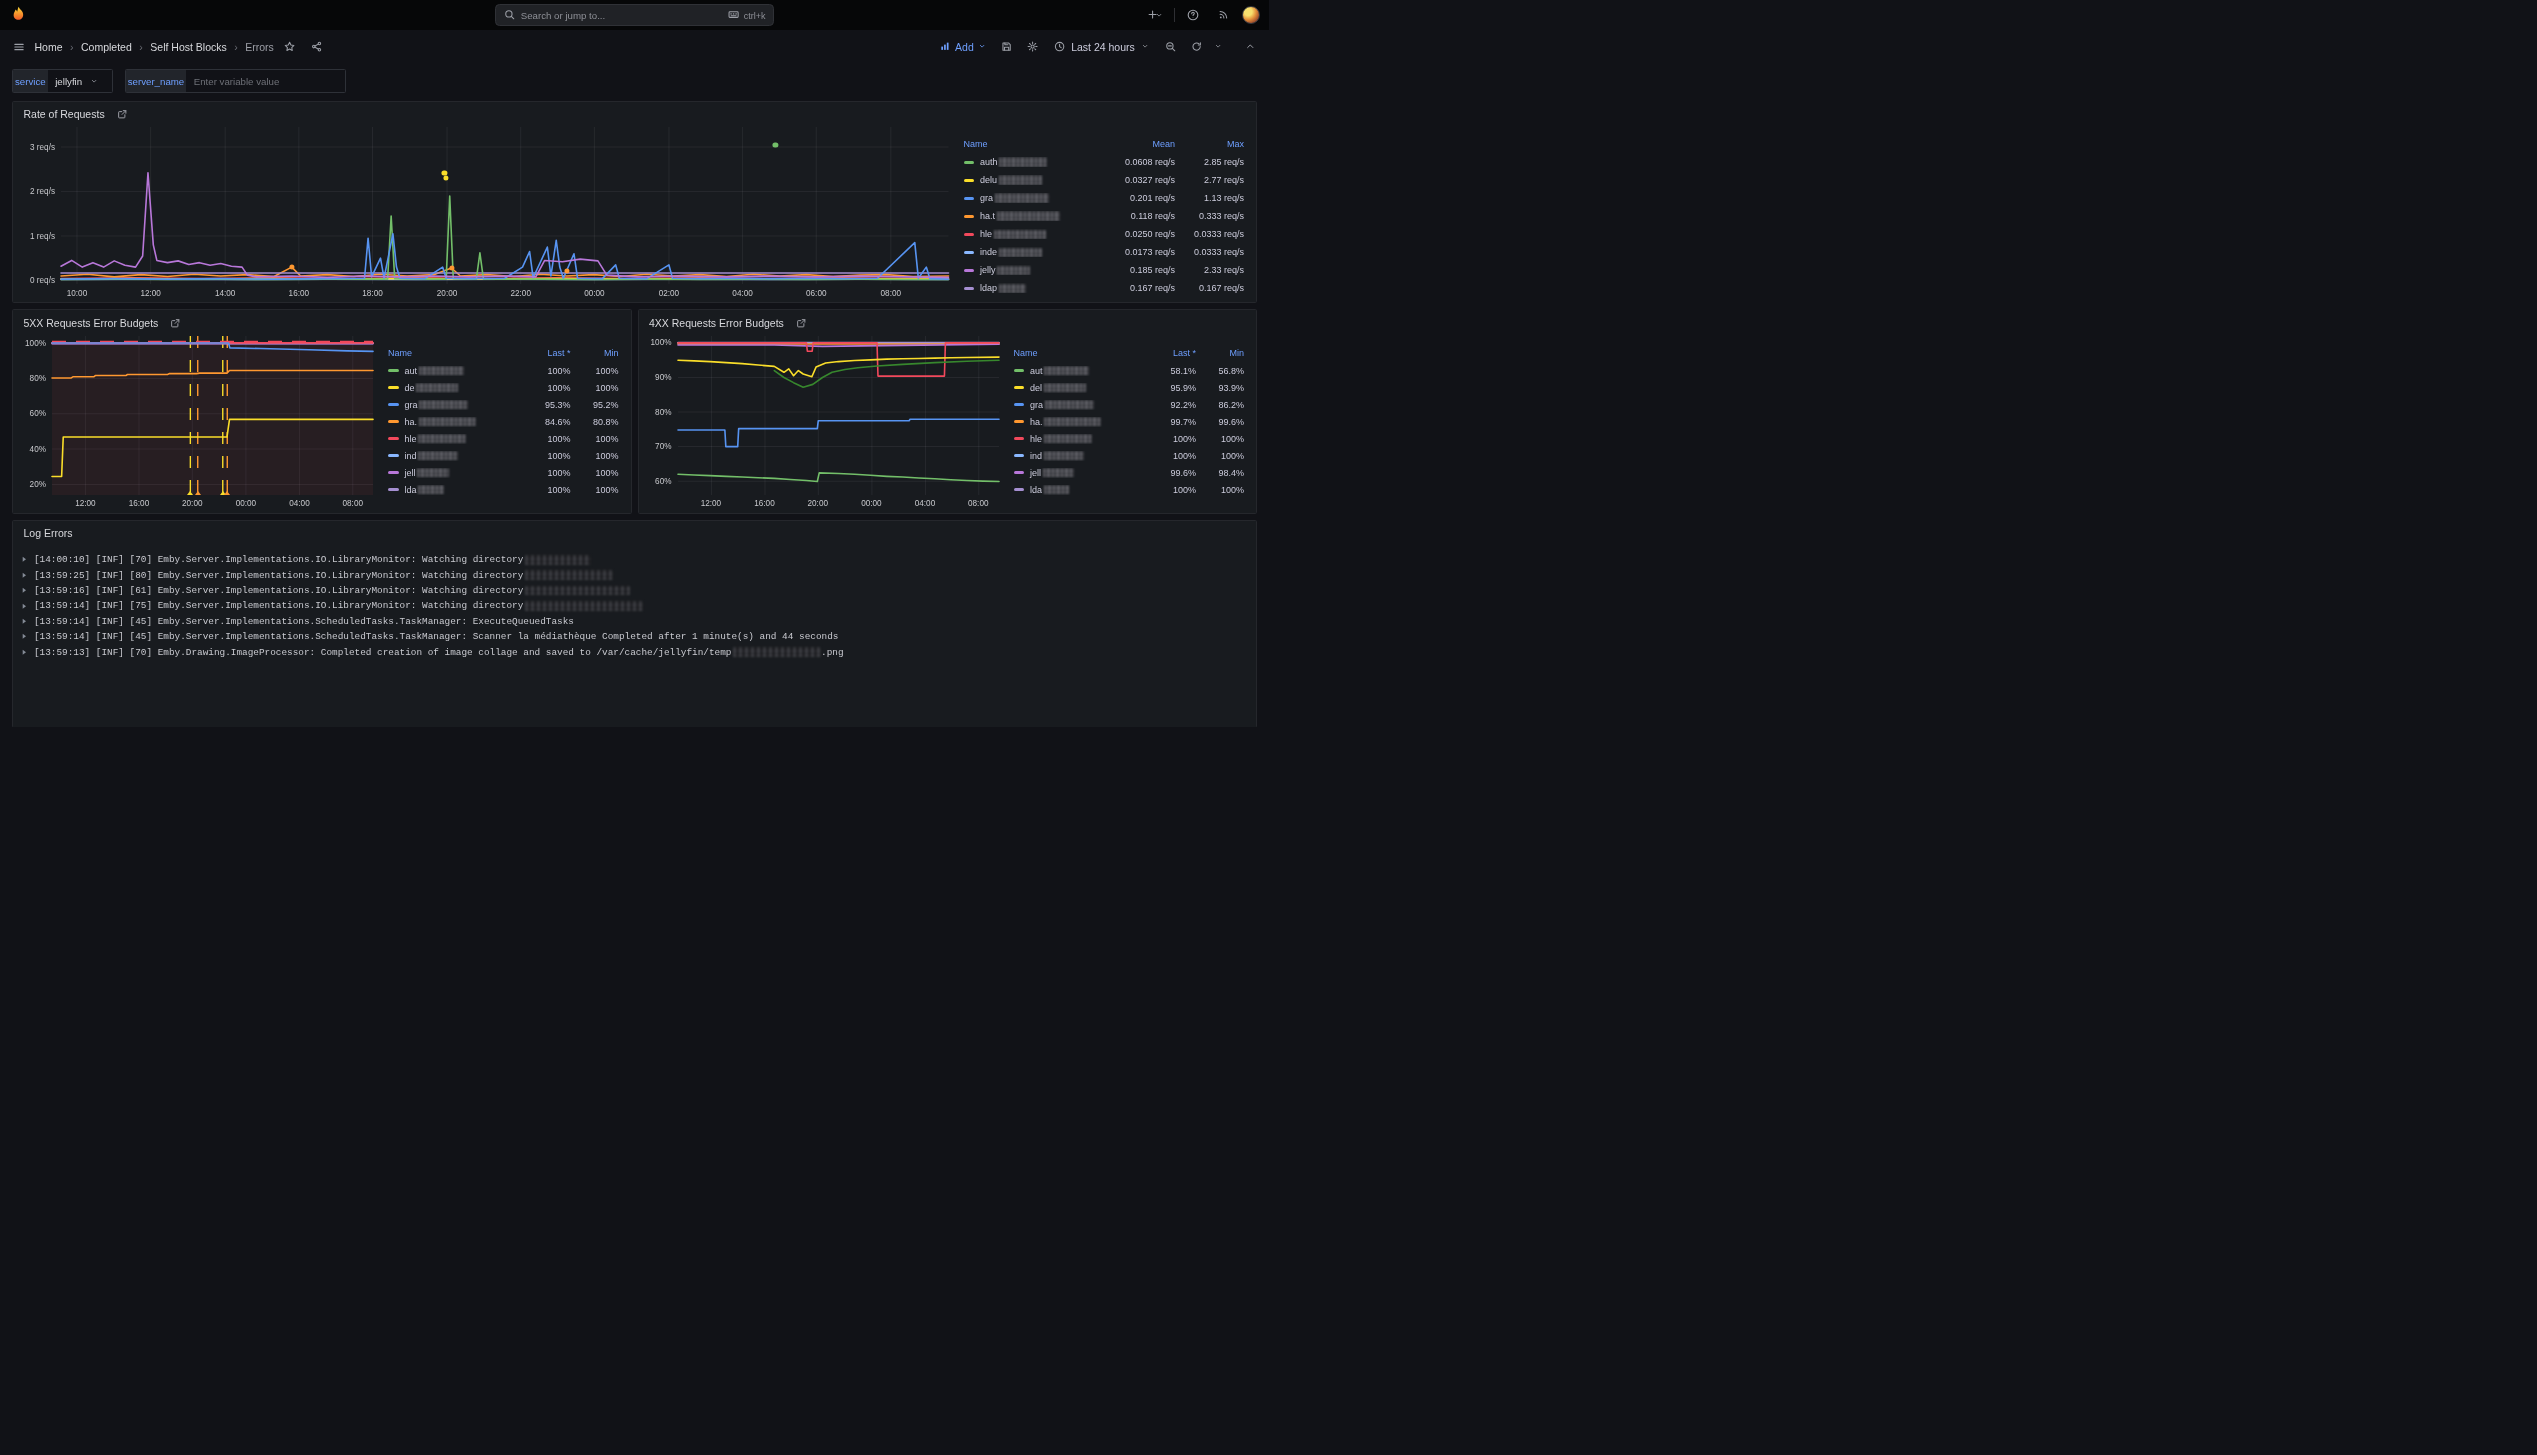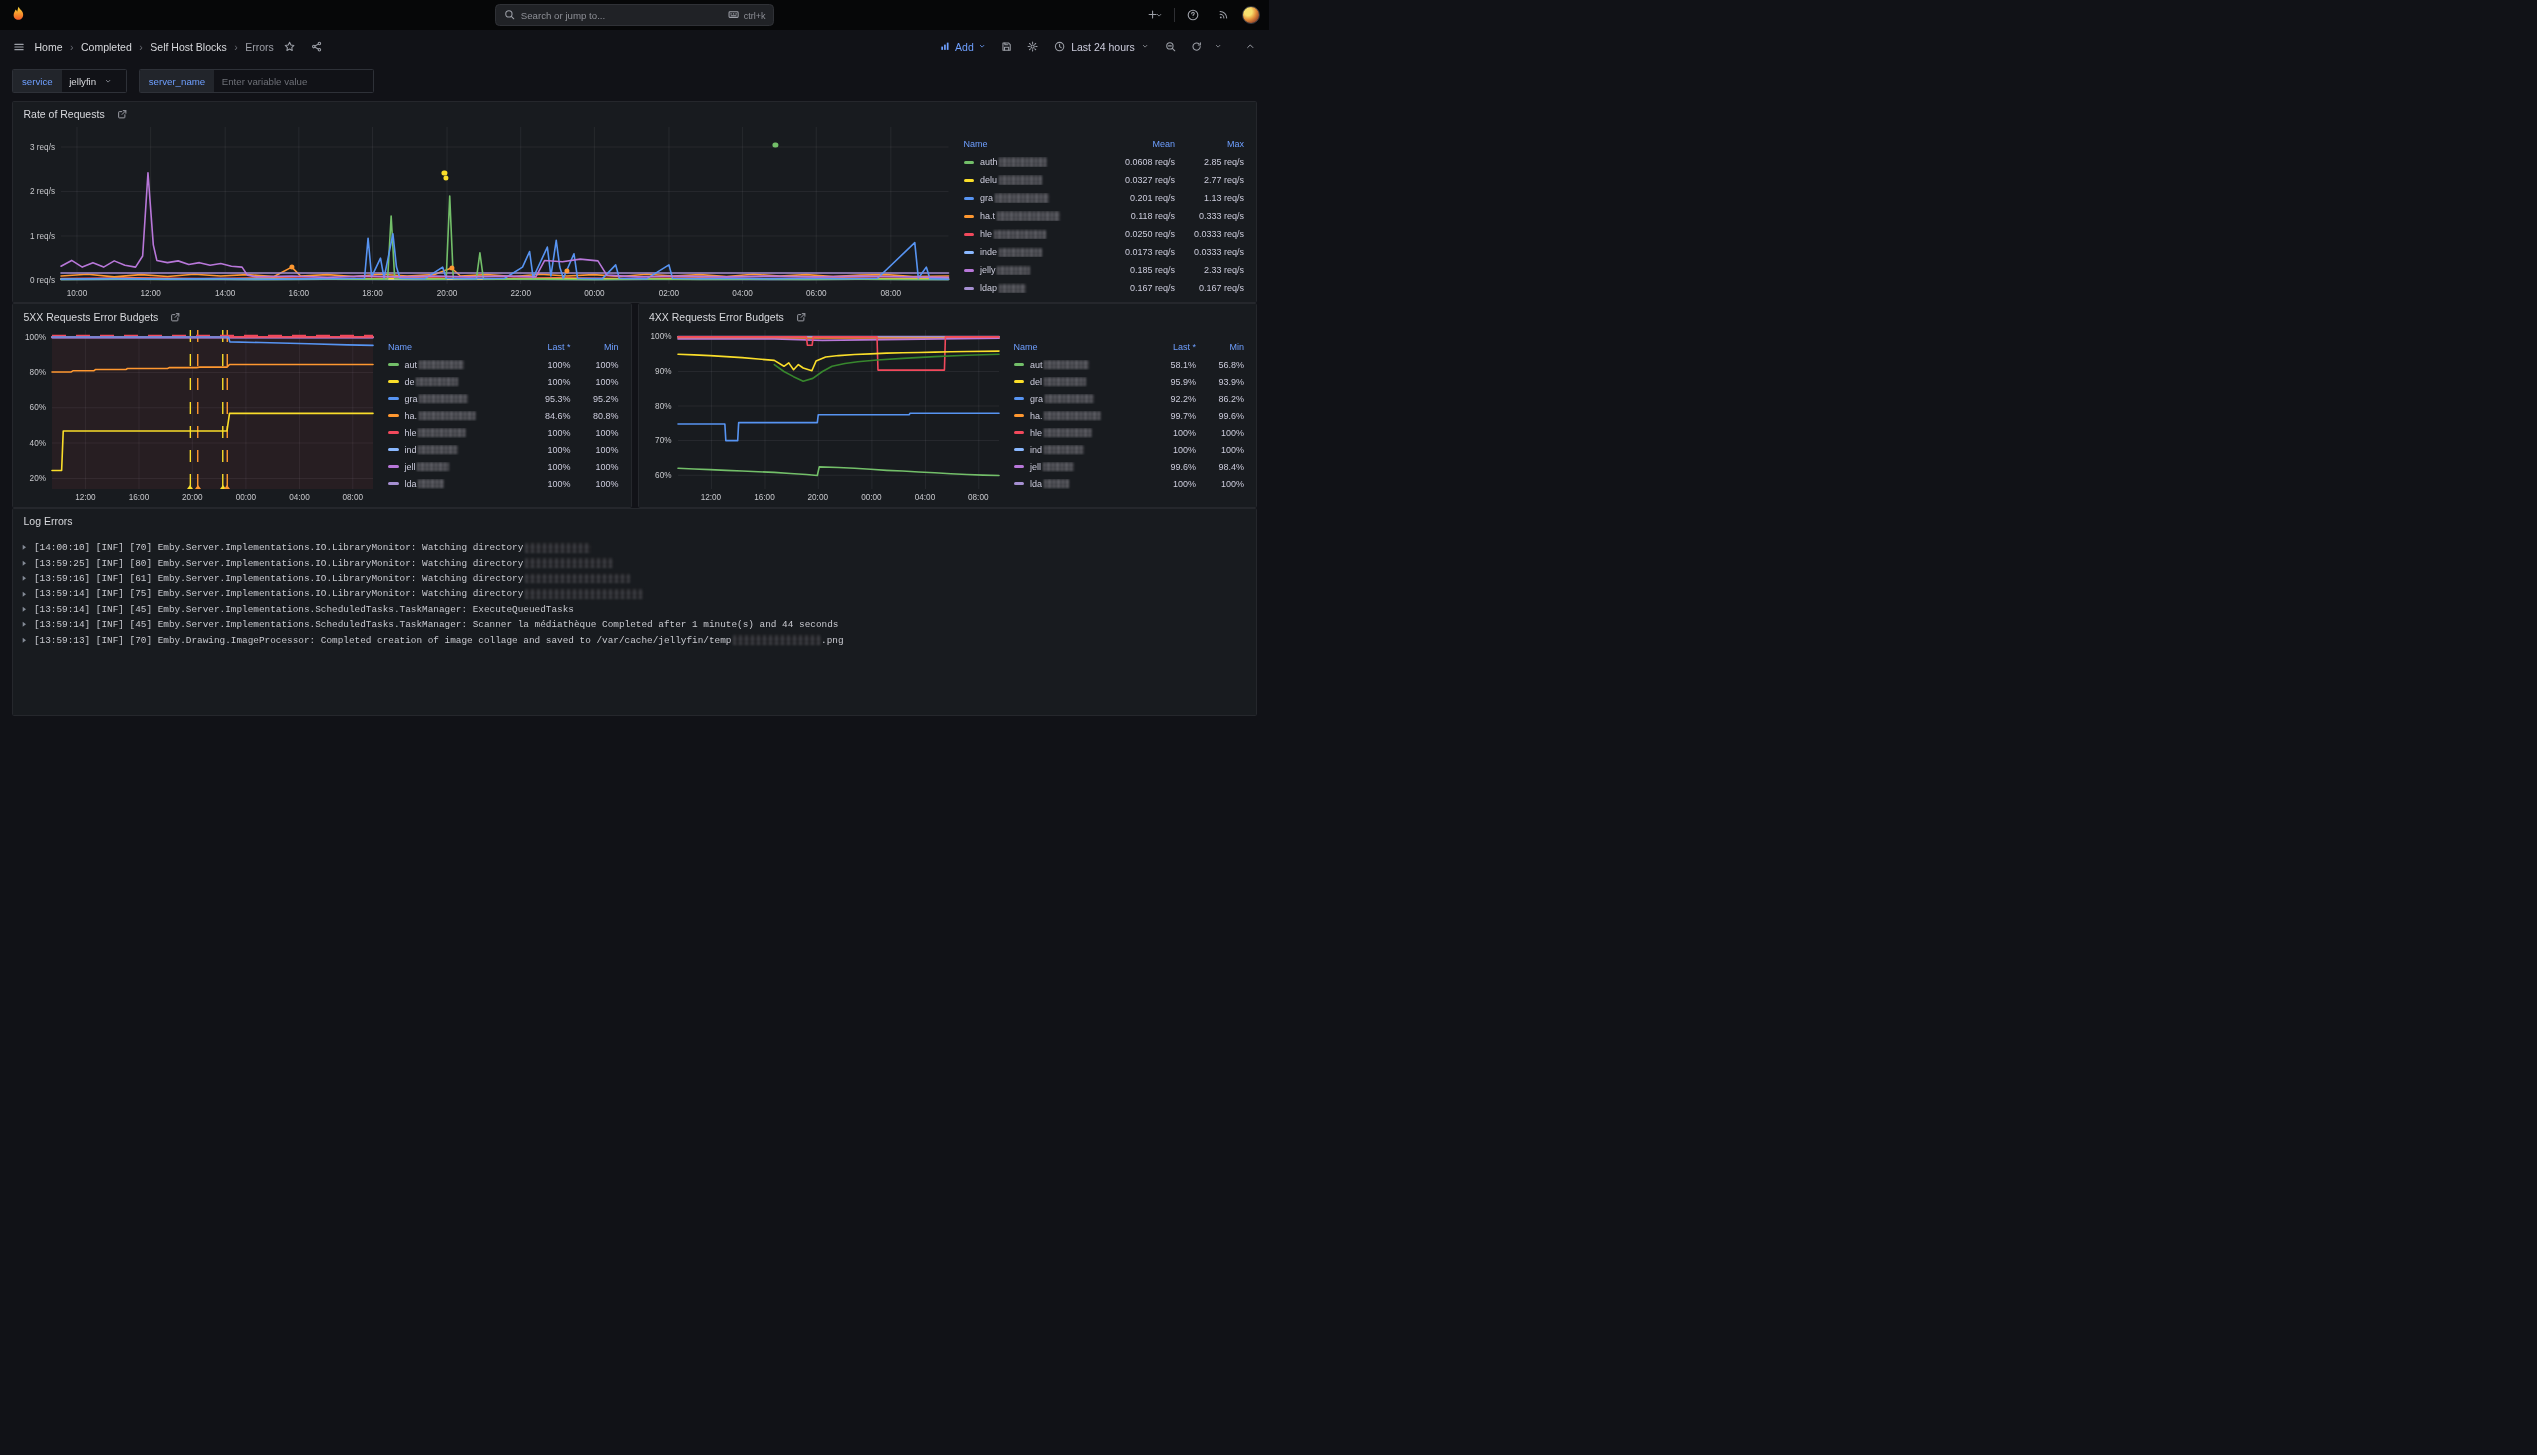--- a/index.html
+++ b/index.html
@@ -37,27 +37,27 @@
   .crumb:last-of-type { color:#9d9fa7; }
   .tb-actions { margin-left:auto; display:flex; align-items:flex-start; gap:3px; }
   .add-btn { display:flex; align-items:center; gap:4.5px; color:#6e9fff; font-weight:500; font-size:10.5px; padding:0 6px; height:22.5px; cursor:pointer; }
   .add-btn .icon { color:#6e9fff; }
   .time-btn { display:flex; align-items:center; gap:6px; color:#ccccdc; font-weight:500; font-size:10.5px; padding:0 7.5px; height:22.5px; cursor:pointer; }
   .kiosk { margin-left:10.5px; }
 
   
   .vars { display:flex; align-items:center; gap:12px; padding:6px 12px 7.5px; }
   .var-group { display:flex; align-items:stretch; height:24px; border:0.7px solid #2e3138; border-radius:1.5px; overflow:hidden; }
-  .var-label { display:flex; align-items:center; padding:0 9px; background:#22252b; color:#6e9fff; font-size:9.7px; cursor:default; }
+  .var-label { display:flex; align-items:center; padding:0 2px; background:#22252b; color:#6e9fff; font-size:9.7px; cursor:default; }
   .var-value { display:flex; align-items:center; gap:7.5px; padding:0 7.5px; background:#111217; color:#d8d9dd; cursor:pointer; min-width:64px; }
   .var-input { background:#111217; border:none; outline:none; color:#ccccdc; font-family:inherit; font-size:9.7px; padding:0 7.5px; width:159px; }
   .var-input::placeholder { color:#6e7077; }
 
   
-  .panels { padding:0 12px; display:flex; flex-direction:column; }
+  .panels { padding:0 12px; display:flex; flex-direction:column; gap:6px; }
   .panel { background:#181b1f; border:0.7px solid #25272c; border-radius:1.5px; }
   .panel-header { height:25.5px; display:flex; align-items:center; gap:12px; padding:0 10.5px; }
   .panel-title { font-size:10.5px; font-weight:500; color:#d8d9dd; cursor:pointer; }
   .panel-header .icon { color:#9da0a8; cursor:pointer; }
 
   .panel-row { display:flex; gap:6px; }
   .panel-row .panel { flex:1; }
 
   .chart-body { display:flex; height:175px; padding:0 0 1.5px 6px; }
   .chart-wrap { flex:1; display:grid; grid-template-columns:auto 1fr; grid-template-rows:1fr 16.5px; padding-right:10.5px; min-width:0; }

